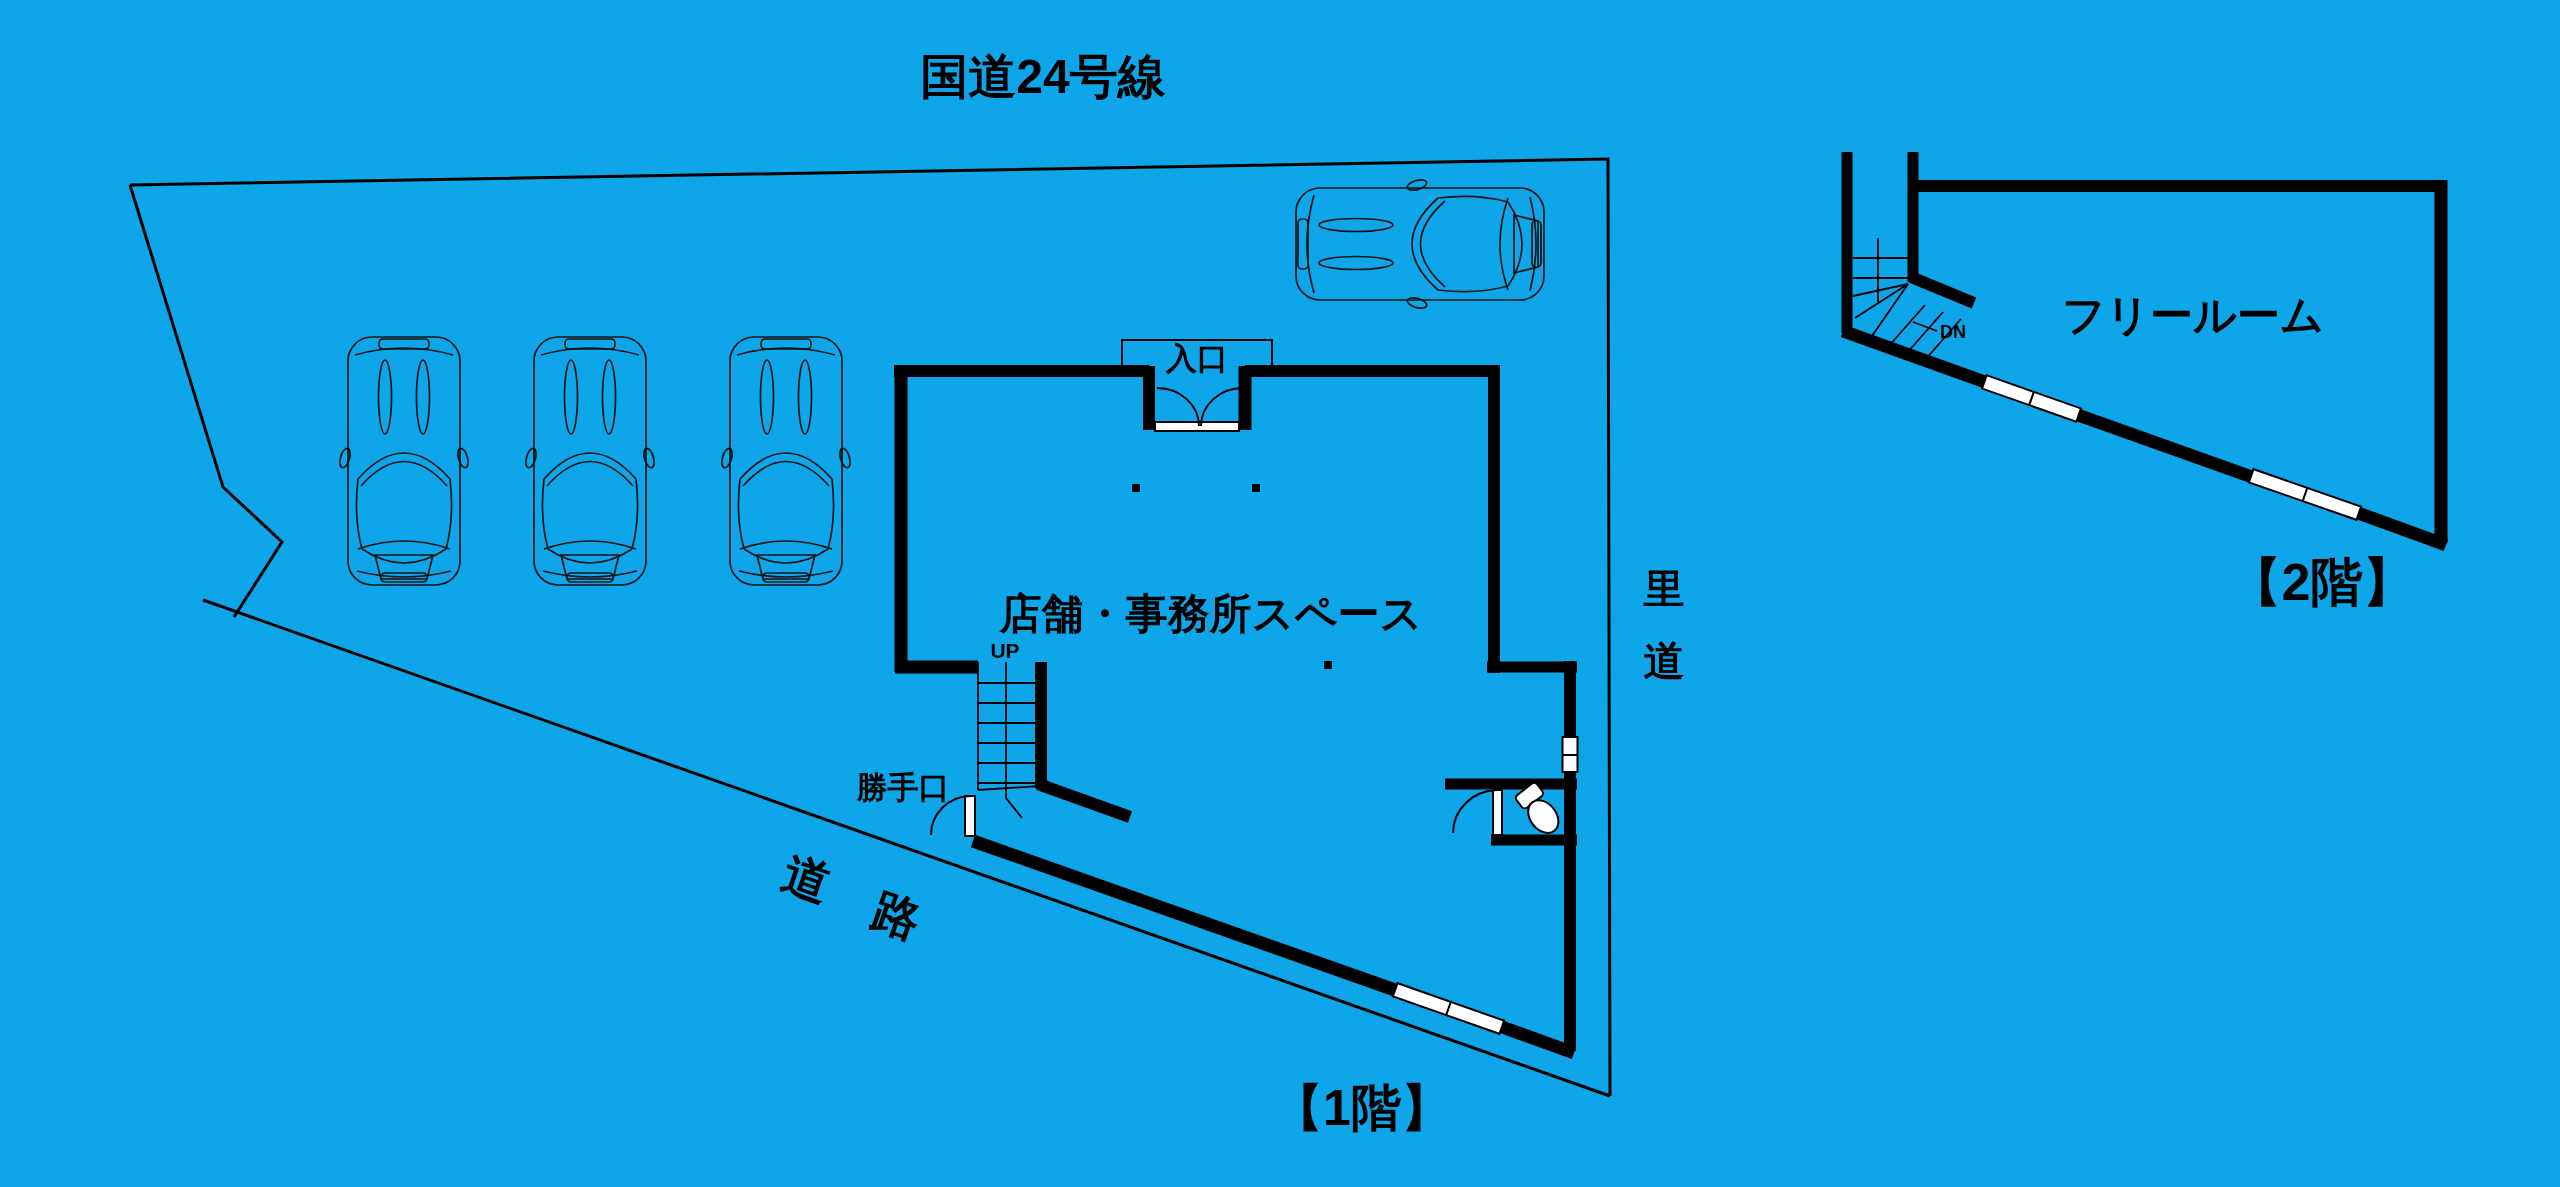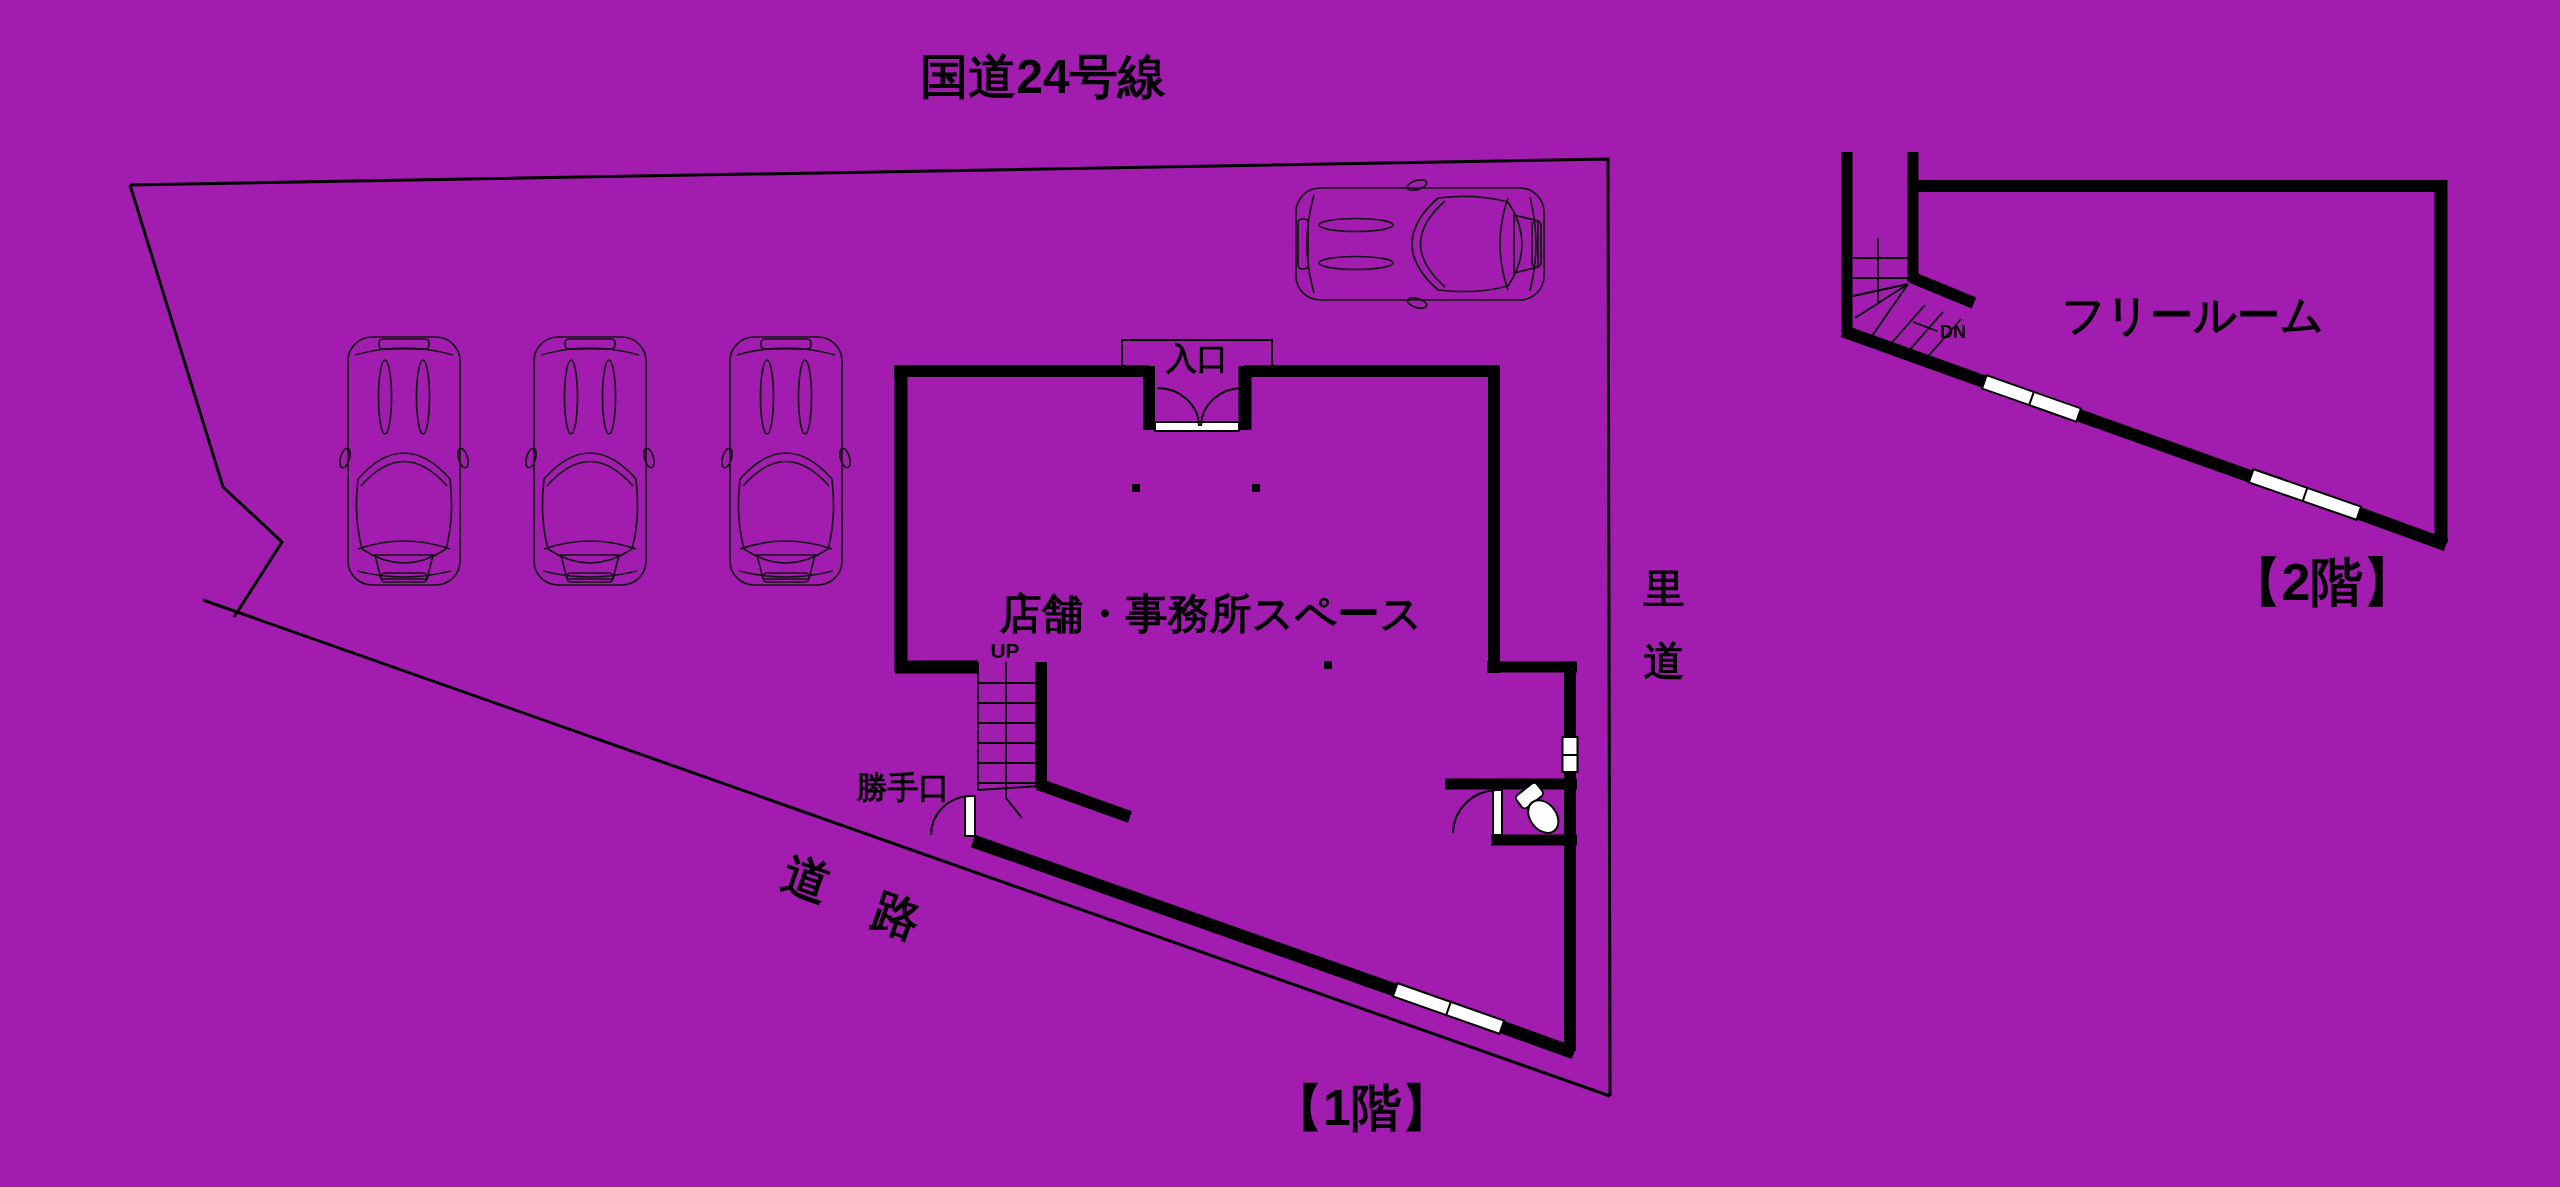--- a/index.html
+++ b/index.html
@@ -1,16 +1,16 @@
 <!DOCTYPE html>
 <html><head>
 <meta charset="utf-8">
 <style>
   html,body{margin:0;padding:0;background:#ffffff;}
-  .page{position:relative;width:2560px;height:1187px;background:#a21caf;overflow:hidden;
+  .page{position:relative;width:2560px;height:1187px;background:#0ea5e9;overflow:hidden;
         font-family:"Liberation Sans","DejaVu Sans",sans-serif;}
   svg{position:absolute;left:0;top:0;}
   .wall{stroke:#000;fill:none;stroke-linecap:butt;}
   .thin{stroke:#000;fill:none;stroke-width:2;}
   .site{stroke:#000;fill:none;stroke-width:3;stroke-linejoin:miter;}
   .tread{stroke:#000;fill:none;stroke-width:1.8;}
   .glass{fill:#fff;stroke:#000;stroke-width:2;}
   .car{stroke:#151515;fill:none;stroke-width:1.7;}
   .txt{fill:#000;font-weight:600;}
   .pillar{fill:#000;stroke:none;}

